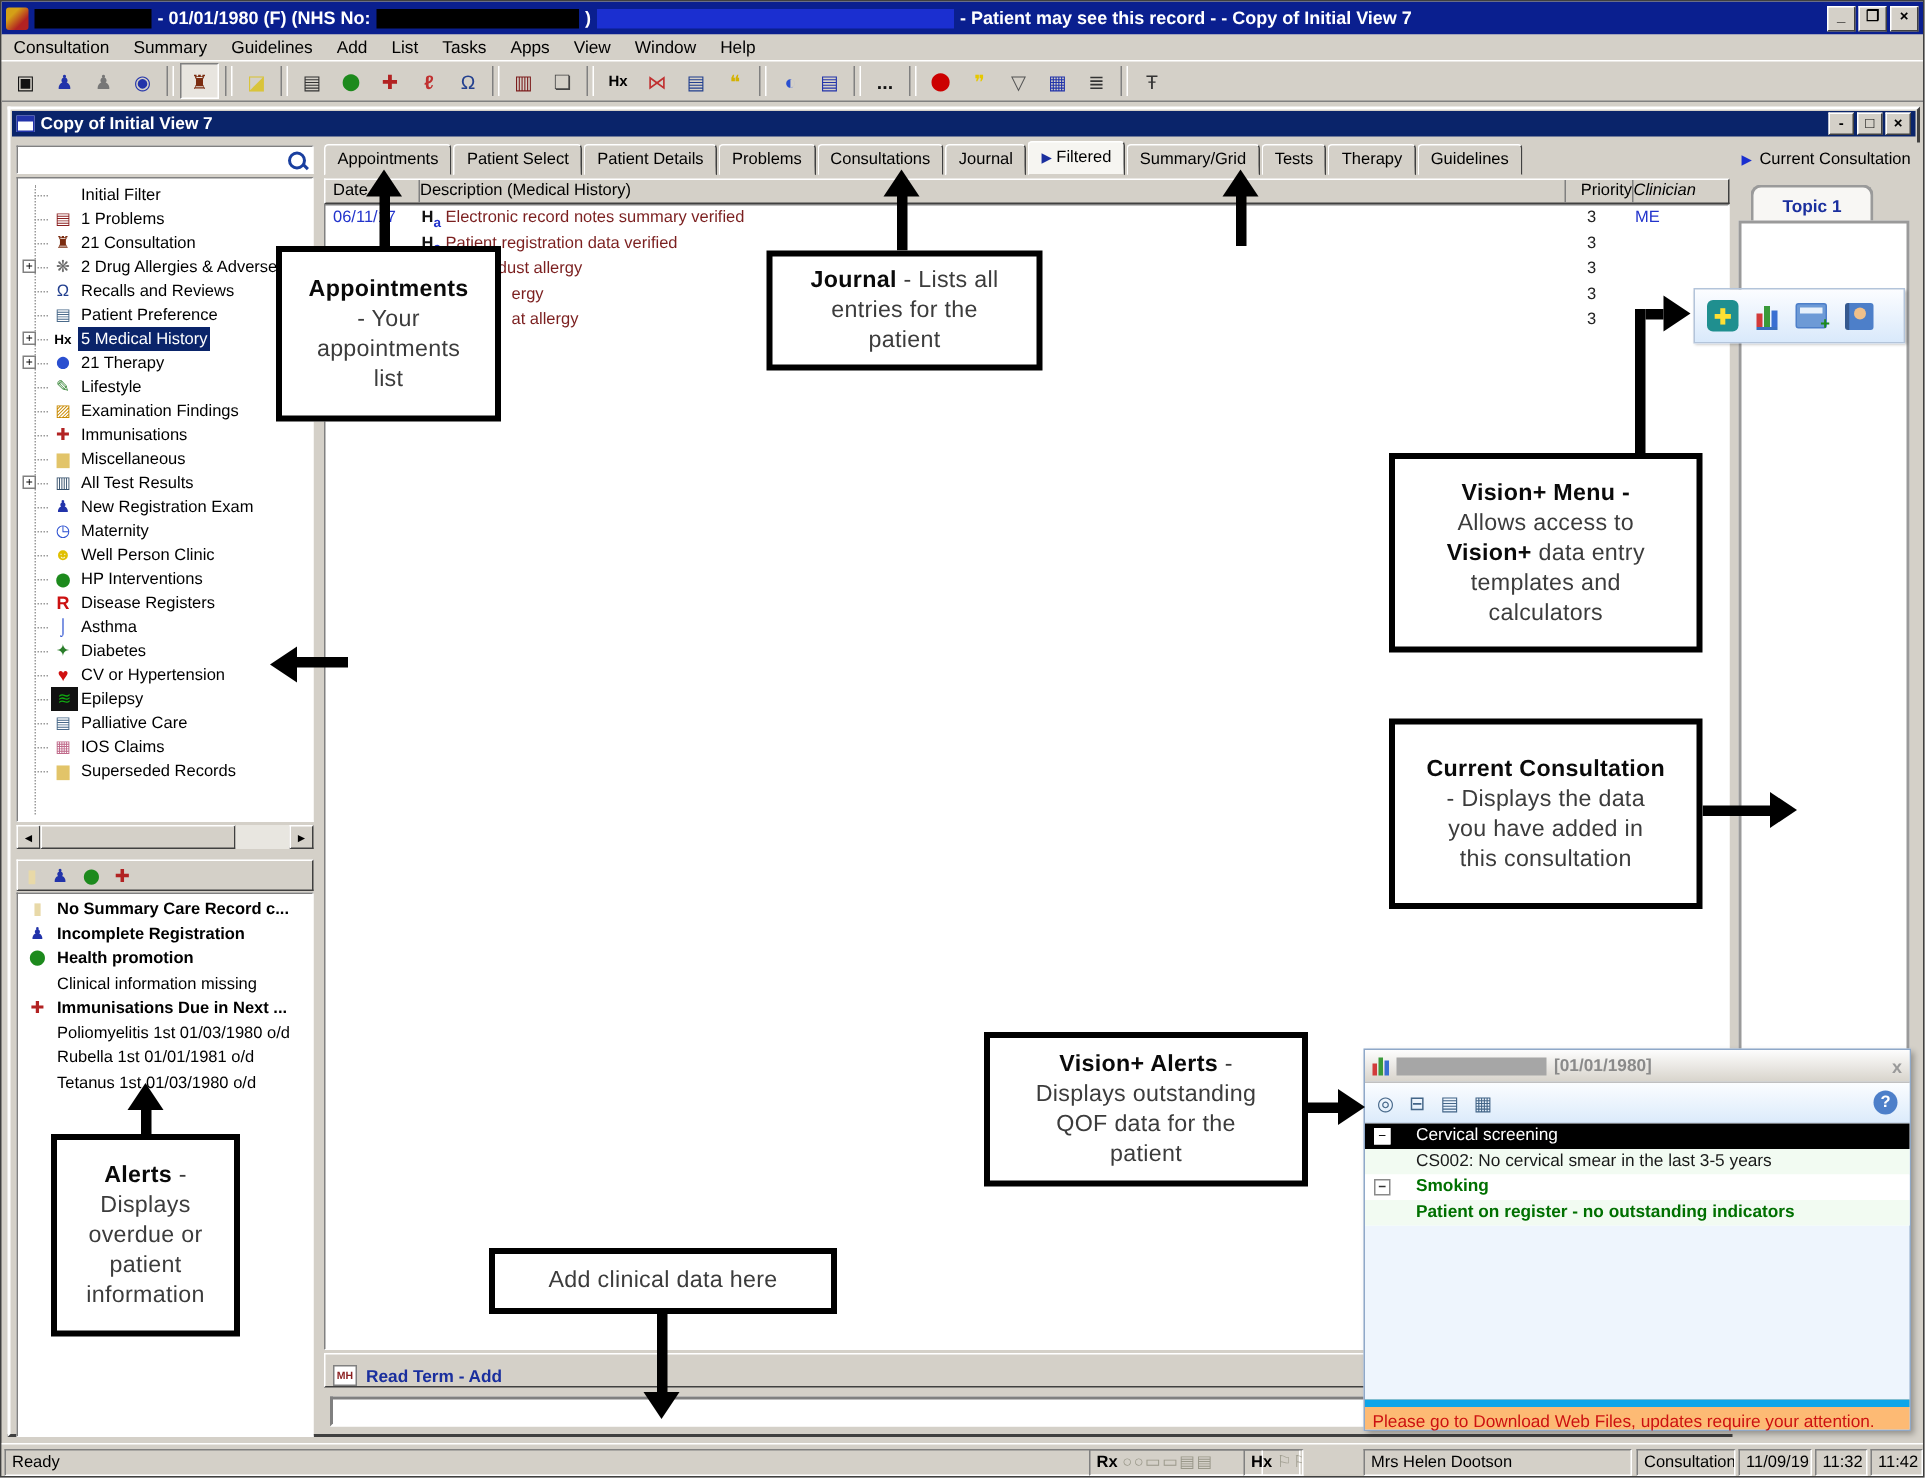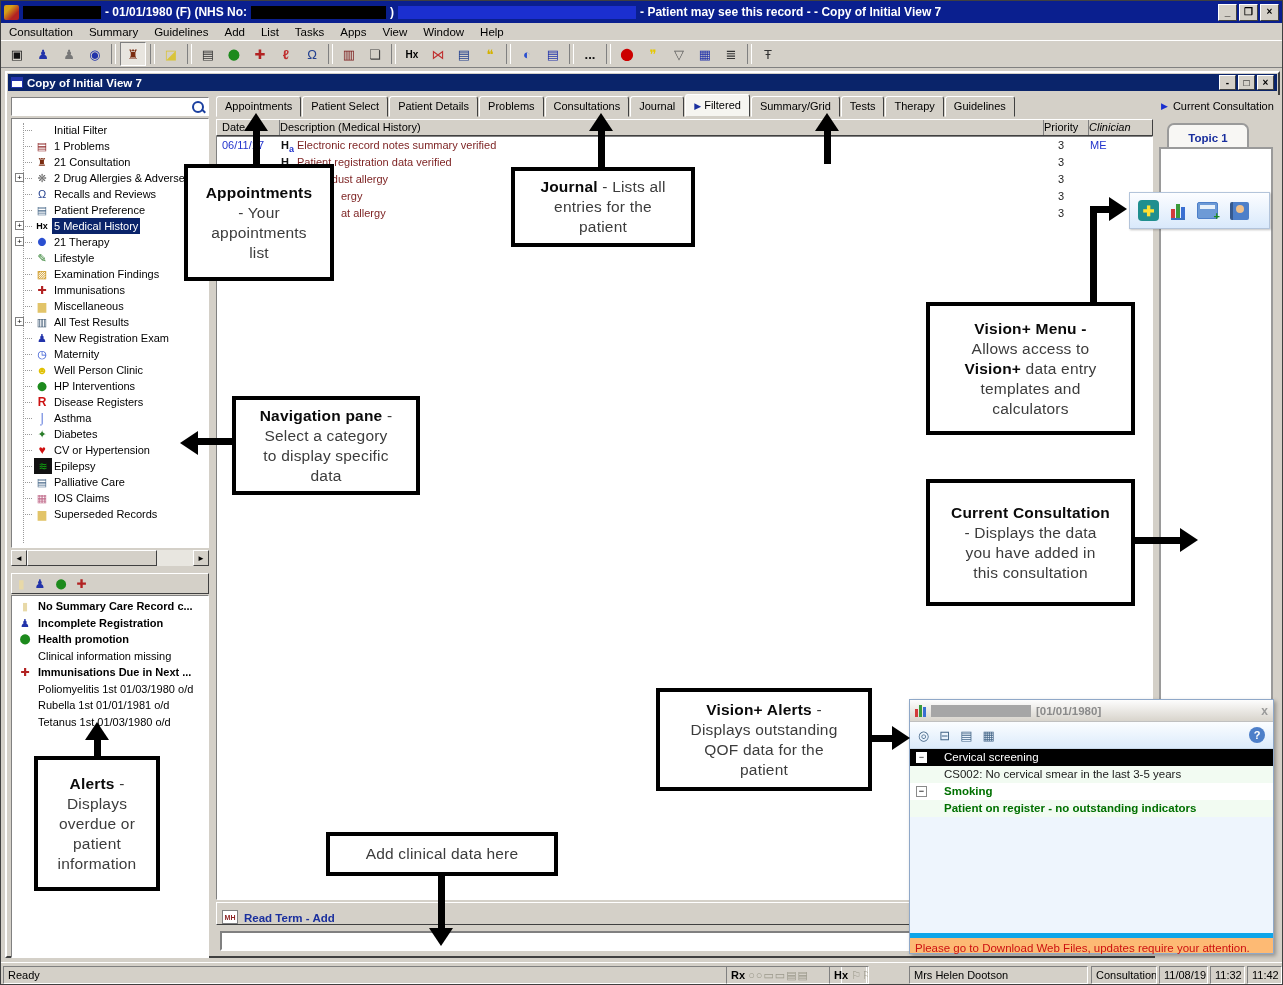--- a/index.html
+++ b/index.html
@@ -72,21 +72,21 @@
   .tab{height:19px;line-height:18px;padding:0 8px;background:#d4d0c8;border:1px solid;
        border-color:#fff #404040 #d4d0c8 #fff;border-radius:3px 3px 0 0;margin-right:1px;font-size:11px;white-space:nowrap;}
   .tab.active{background:#f6f5f1;height:21px;line-height:20px;font-weight:normal;}
   .tab-marker{color:#1a2f9e;font-size:9px;margin-right:3px;}
   .tab-marker:empty{display:none;}
   #grid-header{position:absolute;left:0;top:24px;width:937px;height:17px;background:#d4d0c8;
                border:1px solid;border-color:#fff #404040 #404040 #fff;box-sizing:border-box;}
   .gh{position:absolute;top:0;height:15px;line-height:15px;padding-left:5px;border-right:1px solid #808080;}
   .gh-date{left:0;width:57px;}
   .gh-desc{left:58px;width:763px;}
-  .gh-pri{left:822px;width:44px;}
+  .gh-pri{left:822px;width:44px;text-align:right;}
   .gh-clin{left:867px;width:66px;border-right:none;font-style:italic;}
   #grid-body{position:absolute;left:0;top:41px;width:937px;height:764px;background:#fff;
              border:1px solid;border-color:#808080 #fff #fff #808080;box-sizing:border-box;}
   .grow{position:relative;height:17px;line-height:17px;white-space:nowrap;}
   .c-date{position:absolute;left:5px;color:#2233cc;}
   .c-ha{position:absolute;left:64px;color:#111;font-weight:bold;font-size:11px;}
   .c-ha sub{color:#2233cc;font-size:9px;font-weight:bold;}
   .c-desc{position:absolute;left:80px;color:#7b1f1f;}
   .grow.fragment .c-desc{left:124px;}
   .c-pri{position:absolute;left:822px;width:44px;text-align:center;color:#222;}
@@ -671,26 +671,20 @@
     <div><b>Vision+ Menu -</b></div>
     <div>Allows access to</div>
     <div><b>Vision+</b><span> data entry</span></div>
     <div>templates and</div>
     <div>calculators</div>
   </div>
   <span class="ar" style="left:1089px;top:205px;width:7px;height:96px;"></span>
   <span class="ar" style="left:1096px;top:205px;width:12px;height:7px;"></span>
   <span class="ah right" style="left:1108px;top:196px;"></span>
 
-  <div class="callout" style="left:231px;top:395px;width:188px;height:99px;">
-    <div><b>Navigation pane</b><span> -</span></div>
-    <div>Select a category</div>
-    <div>to display specific</div>
-    <div>data</div>
-  </div>
   <span class="ah left" style="left:179px;top:430px;"></span>
   <span class="ar" style="left:197px;top:437px;width:34px;height:7px;"></span>
 
   <div class="callout" style="left:925px;top:478px;width:209px;height:127px;">
     <div><b>Current Consultation</b></div>
     <div>- Displays the data</div>
     <div>you have added in</div>
     <div>this consultation</div>
   </div>
   <span class="ar" style="left:1134px;top:536px;width:45px;height:7px;"></span>
@@ -720,18 +714,18 @@
   </div>
   <span class="ar" style="left:437px;top:875px;width:7px;height:52px;"></span>
   <span class="ah down" style="left:428px;top:927px;"></span>
 
   <div id="statusbar">
     <span class="sb" style="left:2px;width:864px;">Ready</span>
     <span class="sb" style="left:725px;width:116px;"><b>Rx</b> <span class="sb-grey">○○▭▭▤▤</span></span>
     <span class="sb" style="left:828px;width:40px;"><b>Hx</b> <span class="sb-grey">⚐⚐⚐</span></span>
     <span class="sb" style="left:908px;width:179px;">Mrs Helen Dootson</span>
     <span class="sb" style="left:1090px;width:66px;">Consultation</span>
-    <span class="sb" style="left:1158px;width:49px;">11/08/19</span>
+    <span class="sb" style="left:1158px;width:49px;">11/09/19</span>
     <span class="sb" style="left:1209px;width:35px;">11:32</span>
     <span class="sb" style="left:1246px;width:35px;">11:42</span>
   </div>
 
 </div>
 
 </body></html>

